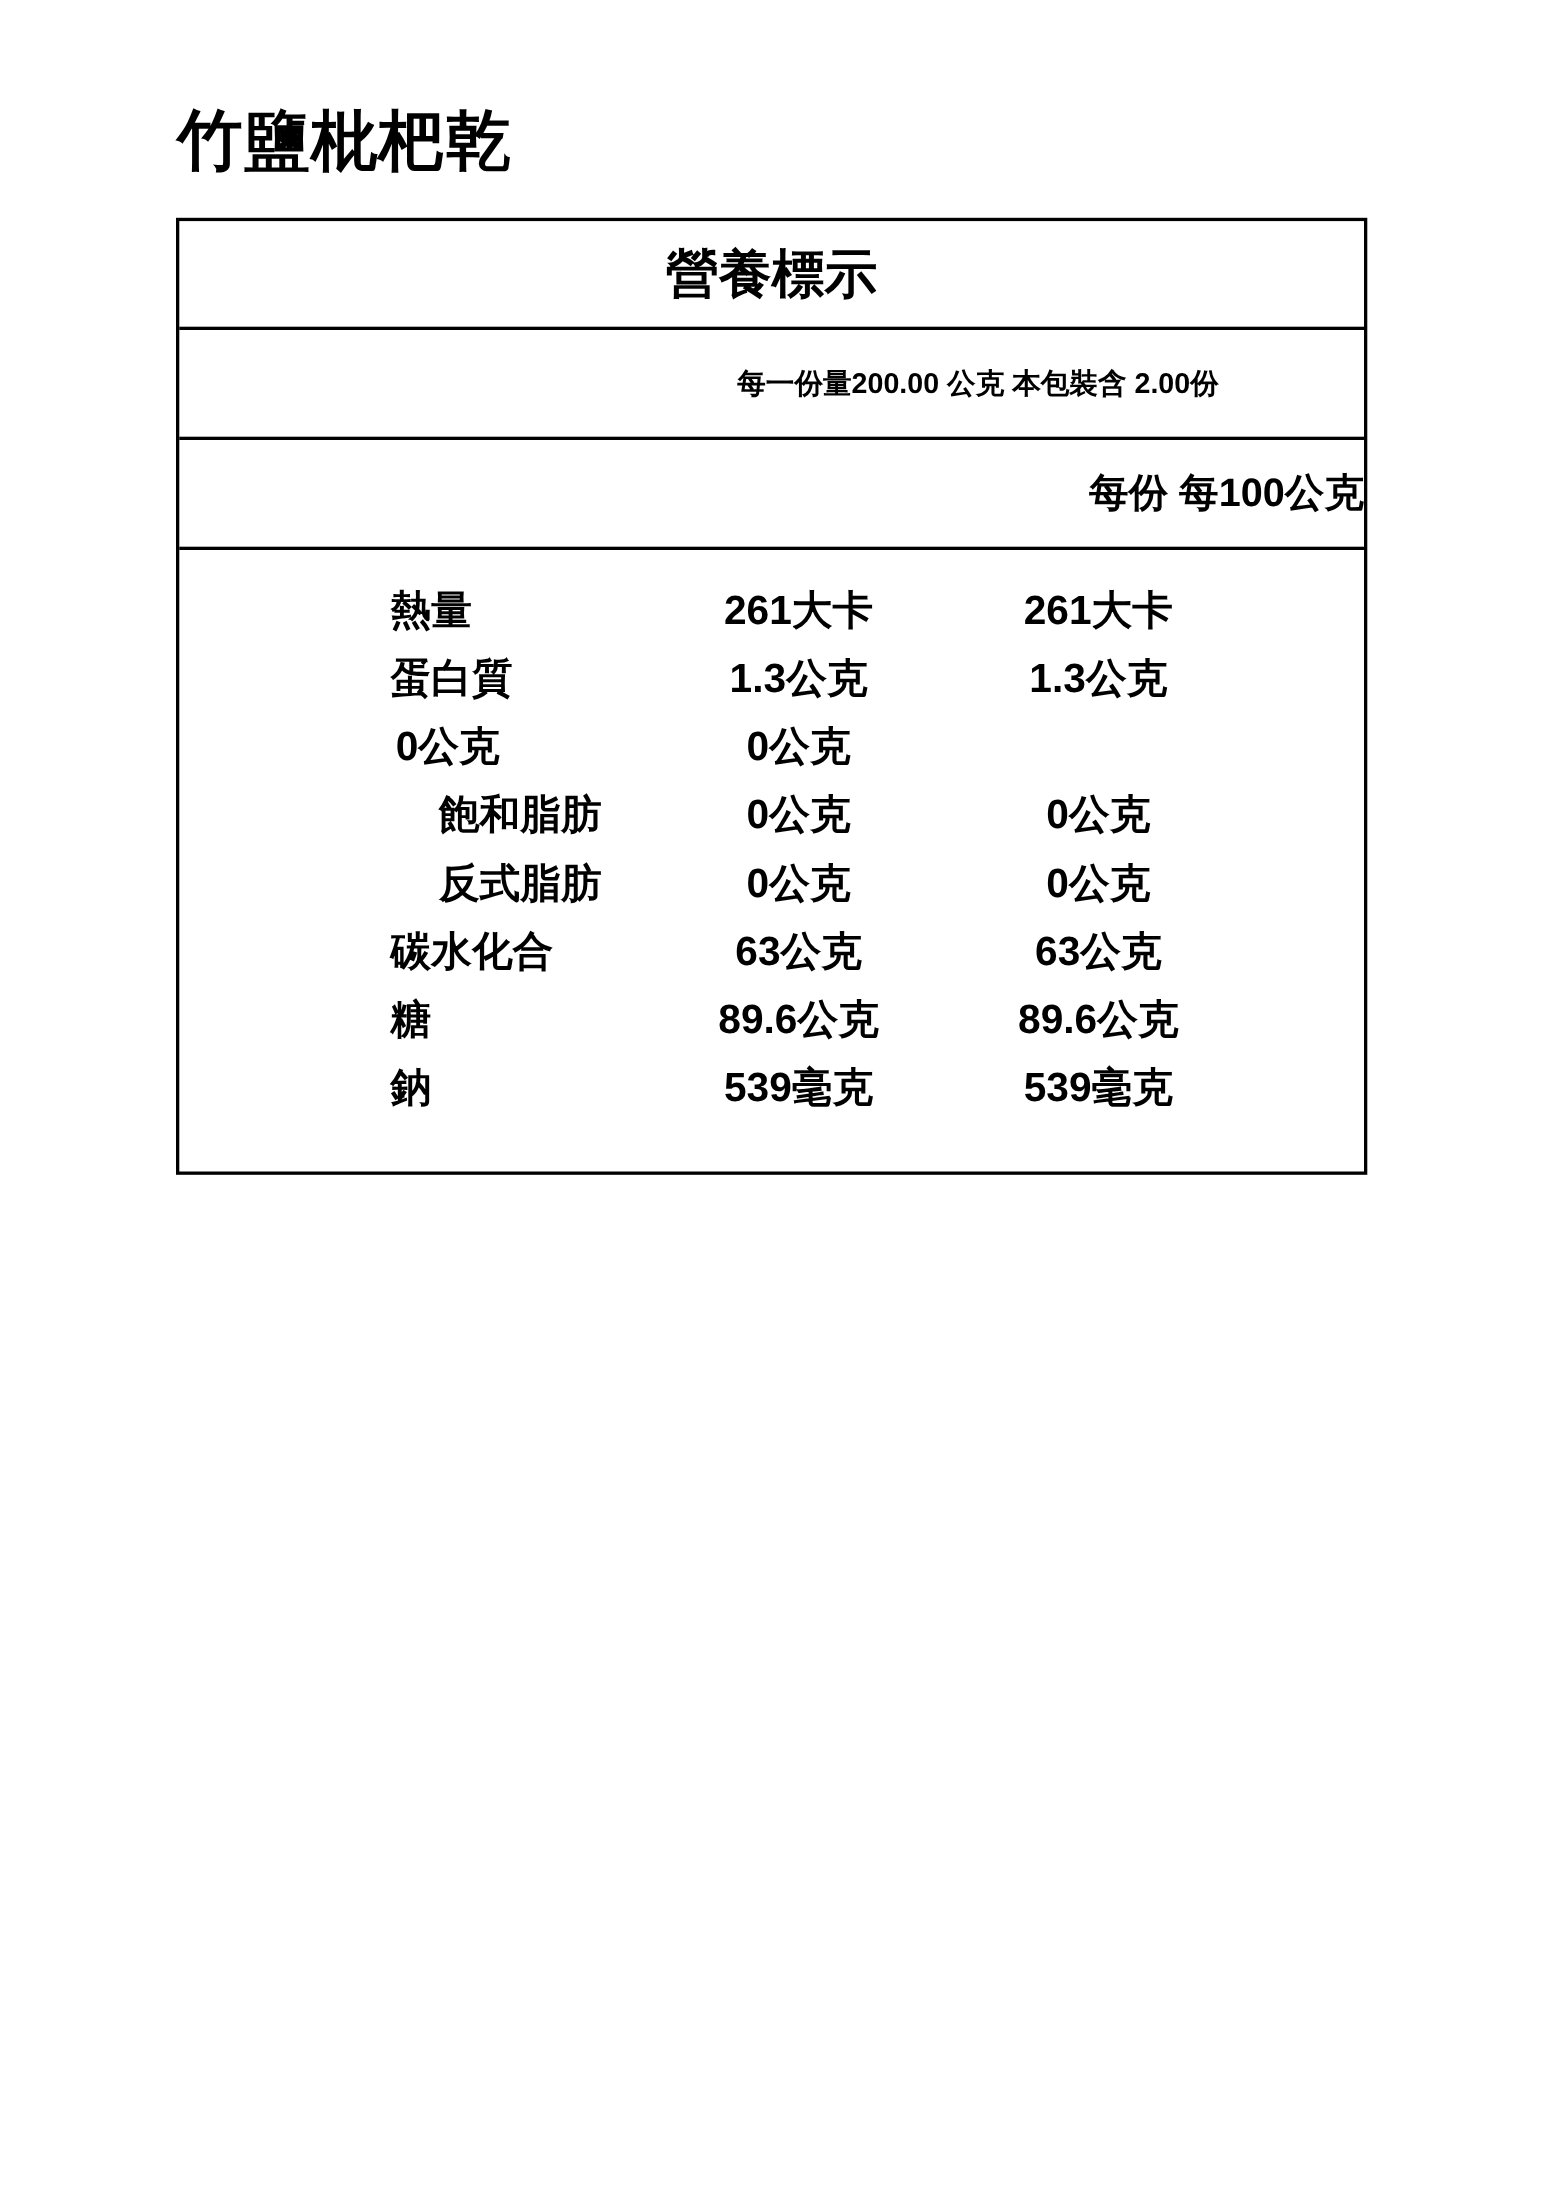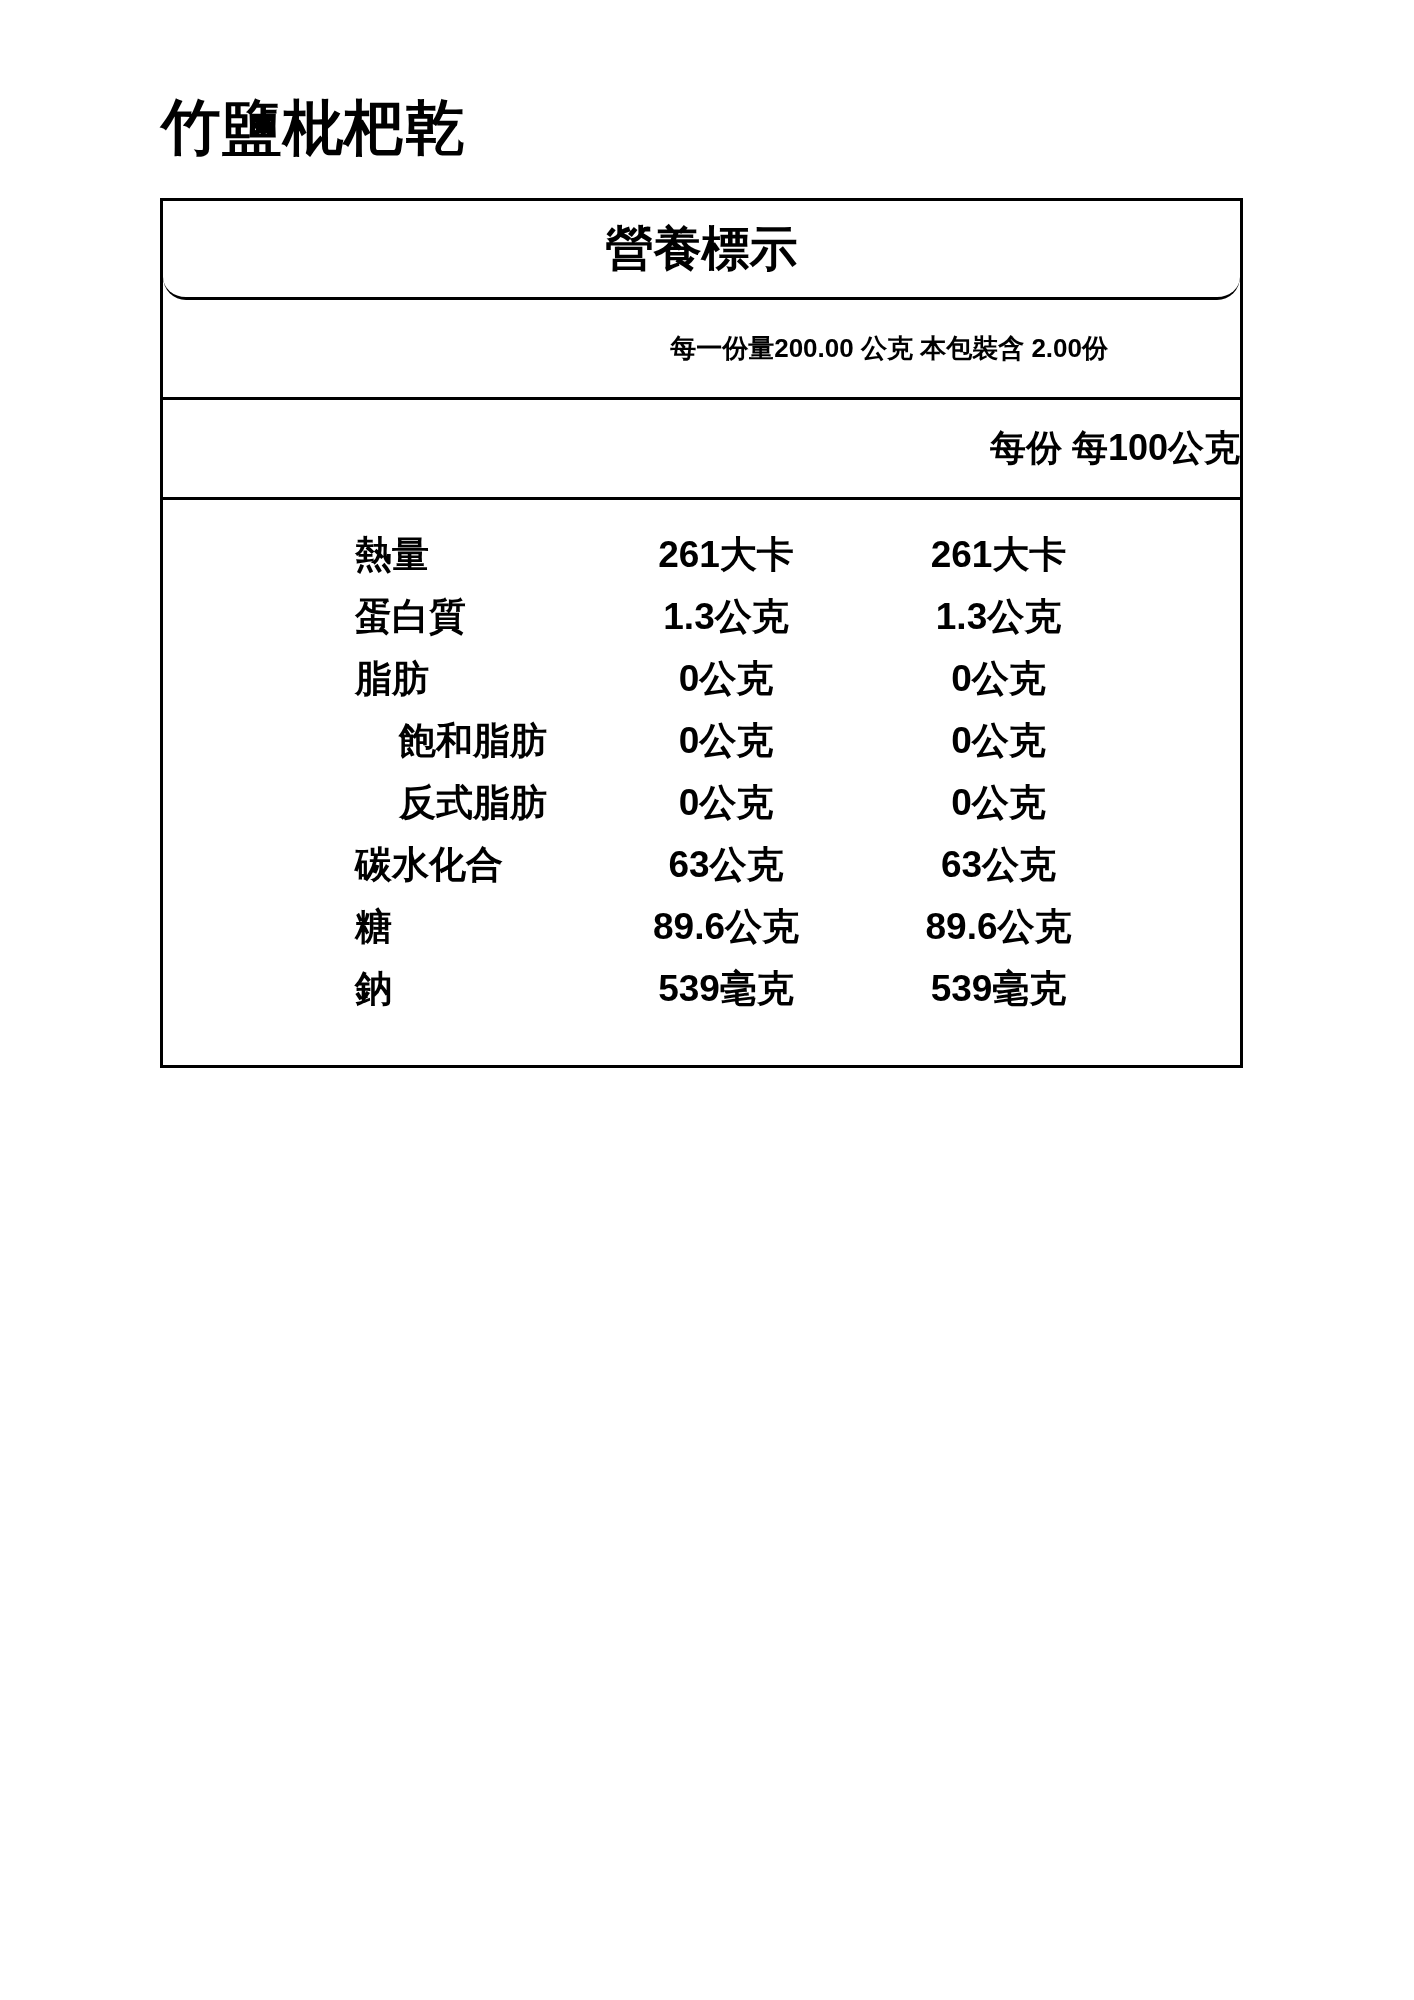--- a/index.html
+++ b/index.html
@@ -55,21 +55,20 @@
     border: 3px solid #000;
   }
   .t-title {
     height: 96px;
     display: flex;
     align-items: center;
     justify-content: center;
     font-size: 48px;
     font-weight: 700;
     border-bottom: 3px solid #000;
-    border-radius: 23px;
   }
   .t-serving {
     height: 97px;
     display: flex;
     align-items: center;
     justify-content: flex-end;
     padding-right: 132px;
     font-size: 26px;
     font-weight: 700;
     border-bottom: 3px solid #000;
@@ -130,21 +129,20 @@
             <div class="n-val">261大卡</div>
           </div>
 
           <div class="n-row">
             <div class="n-label">蛋白質</div>
             <div class="n-val">1.3公克</div>
             <div class="n-val">1.3公克</div>
           </div>
 
           <div class="n-row">
-            <div class="n-label">脂肪</div>
             <div class="n-val">0公克</div>
             <div class="n-val">0公克</div>
           </div>
 
           <div class="n-row">
             <div class="n-label indent">飽和脂肪</div>
             <div class="n-val">0公克</div>
             <div class="n-val">0公克</div>
           </div>
 

